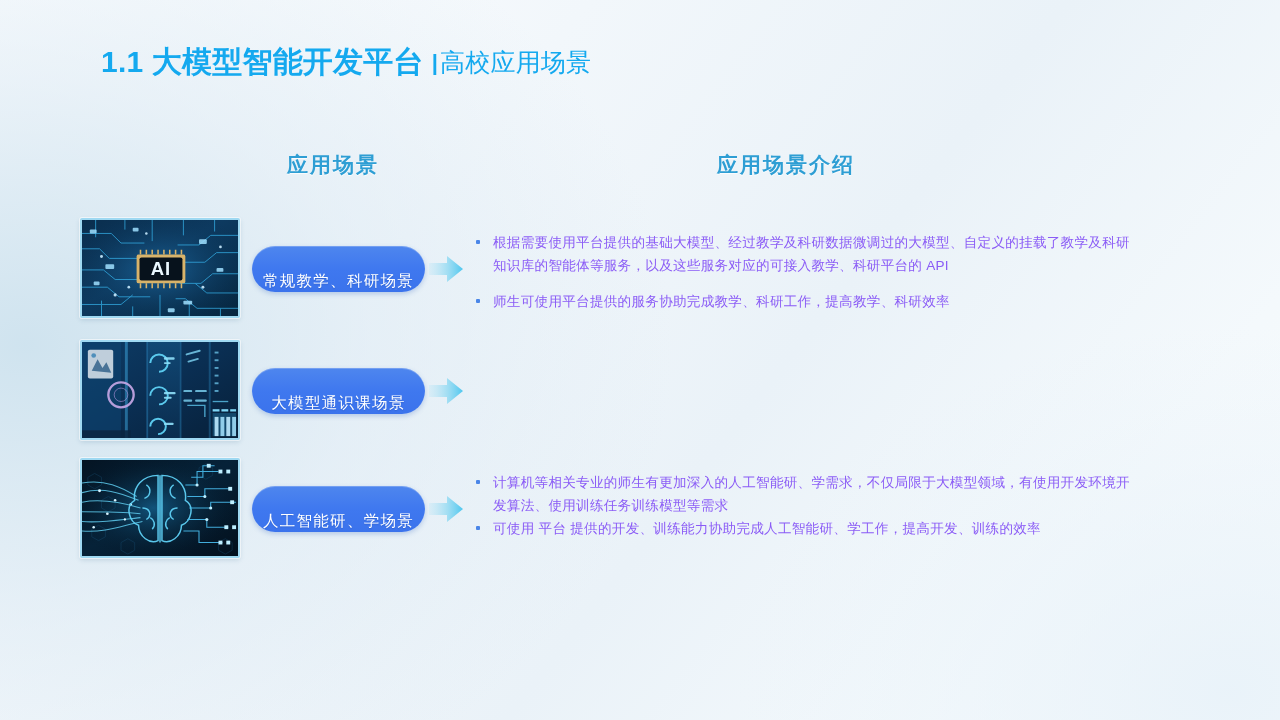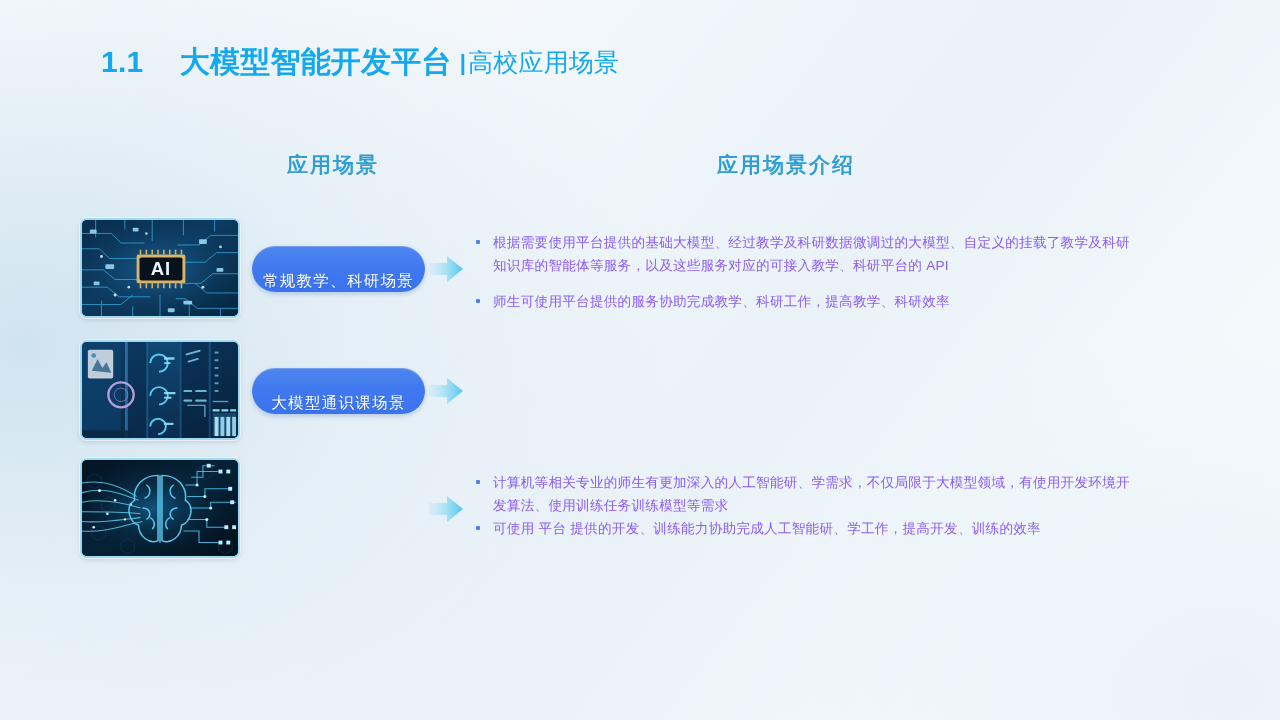--- a/index.html
+++ b/index.html
@@ -21,21 +21,21 @@
     position: absolute;
     left: 101px; top: 42px;
     font-size: 30px;
     font-weight: 700;
     color: #14a9ef;
     letter-spacing: 0.2px;
     white-space: nowrap;
     line-height: 40px;
   }
   .title .t-num { font-weight: 700; }
-  .title .t-main { font-weight: 700; margin-left: 28px; }
+  .title .t-main { font-weight: 700; }
   .title .t-sep {
     font-weight: 700;
     font-size: 22px;
     padding: 0 2px 0 8px;
     position: relative;
     top: -2px;
   }
   .title .t-sub {
     font-weight: 400;
     font-size: 25px;
@@ -61,21 +61,21 @@
   .row { position: absolute; left: 0; width: 1280px; }
   #row-0 { top: 218px; height: 102px; }
   #row-1 { top: 340px; height: 102px; }
   #row-2 { top: 458px; height: 102px; }
 
   
   .thumb {
     position: absolute;
     left: 80px; top: 0;
     width: 160px; height: 100px;
-    border-radius: 7px;
+    border-radius: 2px;
     border: 2px solid #9fd9f2;
     overflow: hidden;
     background: #06121f;
     box-shadow: 0 0 0 1px rgba(255,255,255,0.6), 0 2px 5px rgba(40,90,130,0.18);
   }
   .thumb svg { display: block; width: 100%; height: 100%; }
 
   
   .pill {
     position: absolute;
@@ -405,20 +405,23 @@
           <rect x="148" y="84" width="4" height="4"></rect>
         <rect x="128" y="4" width="4" height="4"></rect>
         <circle cx="118" cy="26" r="1.6"></circle>
           <circle cx="126" cy="38" r="1.6"></circle>
         <circle cx="132" cy="50" r="1.6"></circle>
           <circle cx="128" cy="62" r="1.6"></circle>
       </g>
     </svg>
   </div>
 
+  <div class="pill">
+    <span class="pill-label">人工智能研、学场景</span>
+  </div>
 
   <div class="arrow">
     <svg viewBox="0 0 36 30">
       <defs>
         <linearGradient id="ag2" x1="0" y1="0" x2="1" y2="0">
           <stop offset="0%" stop-color="#bfe6f6" stop-opacity="0.35"></stop>
           <stop offset="55%" stop-color="#8fd9f2" stop-opacity="0.8"></stop>
           <stop offset="100%" stop-color="#4fc7ef" stop-opacity="1"></stop>
         </linearGradient>
       </defs>

